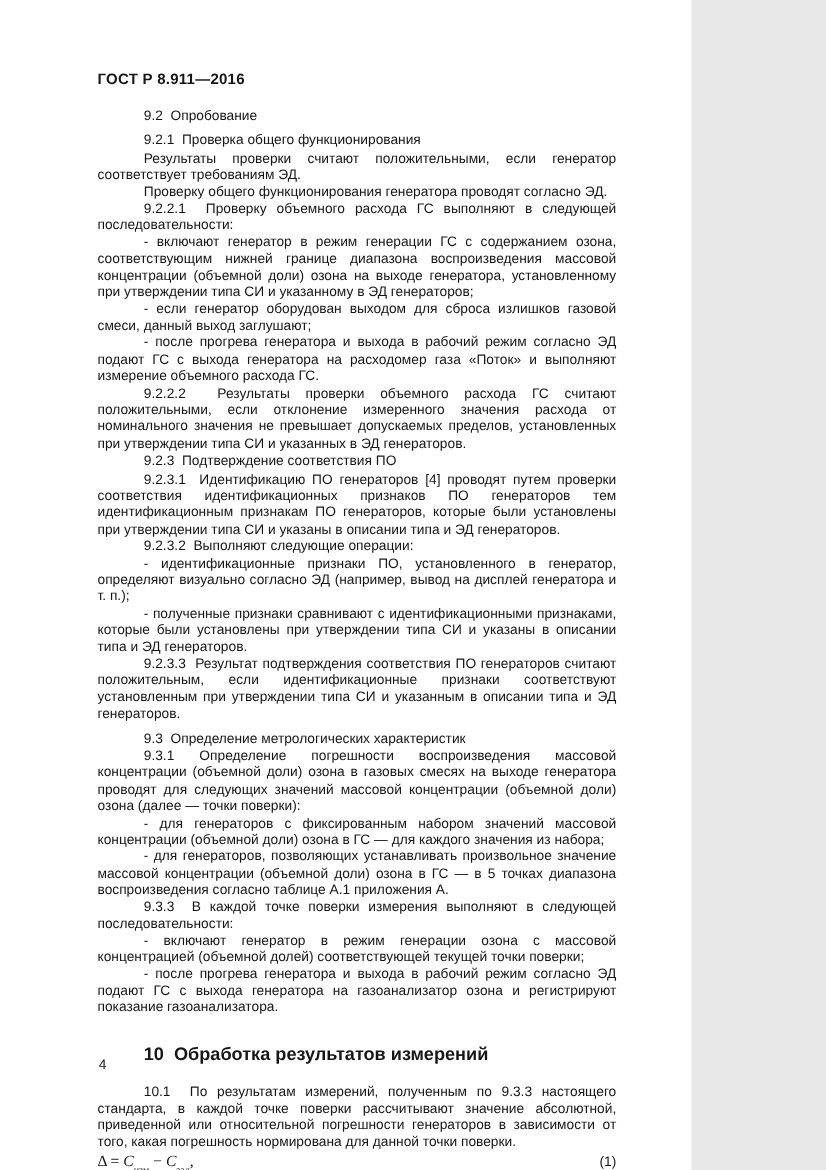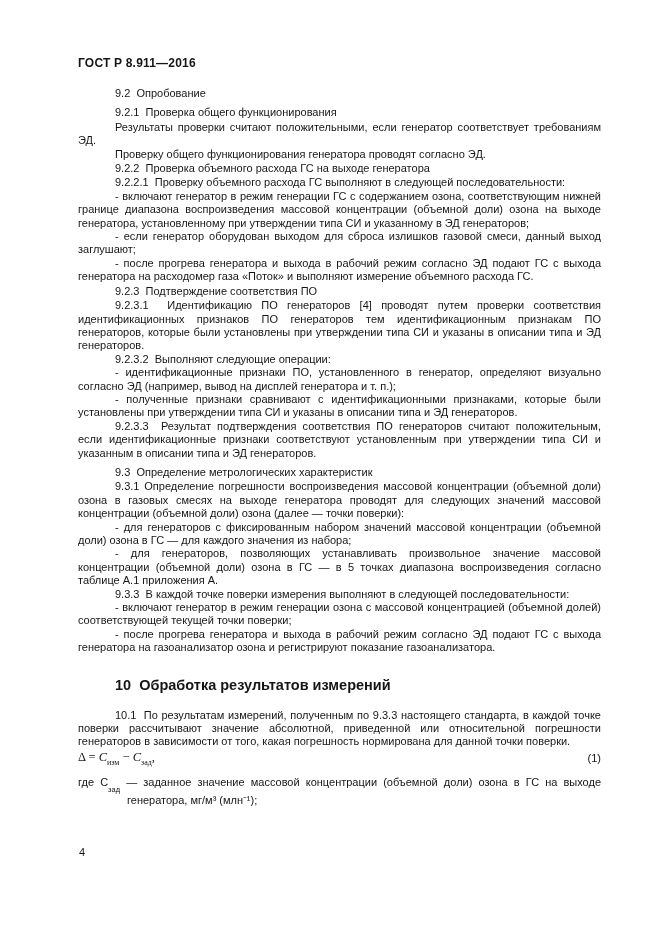--- a/index.html
+++ b/index.html
@@ -1,17 +1,17 @@
 <!DOCTYPE html>
 <html><head>
 <meta charset="utf-8">
 <style>
   html,body{margin:0;padding:0;background:#e8e8e8;}
   .page{
-    width:661px;height:936px;position:relative;background:#ffffff;
+    width:553px;height:936px;position:relative;background:#ffffff;
     font-family:"Liberation Sans",sans-serif;color:#161616;
     box-sizing:border-box;overflow:hidden;
   }
   .inner{padding:56px 60px 0 78px;}
   .doc-header{font-size:12px;font-weight:bold;letter-spacing:0.2px;}
   .h3{
     font-size:11px;font-weight:normal;margin:6px 0 1px 37px;line-height:13.4px;
   }
   .h2{
     font-size:14.5px;font-weight:bold;margin:22px 0 15px 37px;line-height:17px;
@@ -50,25 +50,25 @@
   <div class="inner">
 
     <div class="doc-header">ГОСТ Р 8.911—2016</div>
 
     <div class="h3 first-gap">9.2&nbsp; Опробование</div>
 
     <div class="h3">9.2.1&nbsp; Проверка общего функционирования</div>
     <p class="body ind">Результаты проверки считают положительными, если генератор соответствует требованиям ЭД.</p>
     <p class="body ind">Проверку общего функционирования генератора проводят согласно ЭД.</p>
 
-    <div class="h3" style="margin-top:1px;">9.2.2&nbsp; Проверка объемного расхода ГС на выходе генератора</div>
     <p class="body ind">9.2.2.1&nbsp; Проверку объемного расхода ГС выполняют в следующей последовательности:</p>
     <p class="body ind">- включают генератор в режим генерации ГС с содержанием озона, соответствующим нижней границе диапазона воспроизведения массовой концентрации (объемной доли) озона на выходе генератора, установленному при утверждении типа СИ и указанному в ЭД генераторов;</p>
     <p class="body ind">- если генератор оборудован выходом для сброса излишков газовой смеси, данный выход заглушают;</p>
     <p class="body ind">- после прогрева генератора и выхода в рабочий режим согласно ЭД подают ГС с выхода генератора на расходомер газа «Поток» и выполняют измерение объемного расхода ГС.</p>
+    <p class="body ind">9.2.2.2&nbsp; Результаты проверки объемного расхода ГС считают положительными, если отклонение измеренного значения расхода от номинального значения не превышает допускаемых пределов, установленных при утверждении типа СИ и указанных в ЭД генераторов.</p>
 
     <div class="h3" style="margin-top:1px;">9.2.3&nbsp; Подтверждение соответствия ПО</div>
     <p class="body ind">9.2.3.1&nbsp; Идентификацию ПО генераторов [4] проводят путем проверки соответствия идентификационных признаков ПО генераторов тем идентификационным признакам ПО генераторов, которые были установлены при утверждении типа СИ и указаны в описании типа и ЭД генераторов.</p>
     <p class="body ind">9.2.3.2&nbsp; Выполняют следующие операции:</p>
     <p class="body ind">- идентификационные признаки ПО, установленного в генератор, определяют визуально согласно ЭД (например, вывод на дисплей генератора и т. п.);</p>
     <p class="body ind">- полученные признаки сравнивают с идентификационными признаками, которые были установлены при утверждении типа СИ и указаны в описании типа и ЭД генераторов.</p>
     <p class="body ind">9.2.3.3&nbsp; Результат подтверждения соответствия ПО генераторов считают положительным, если идентификационные признаки соответствуют установленным при утверждении типа СИ и указанным в описании типа и ЭД генераторов.</p>
 
     <div class="h3">9.3&nbsp; Определение метрологических характеристик</div>
     <p class="body ind">9.3.1 Определение погрешности воспроизведения массовой концентрации (объемной доли) озона в газовых смесях на выходе генератора проводят для следующих значений массовой концентрации (объемной доли) озона (далее — точки поверки):</p>

